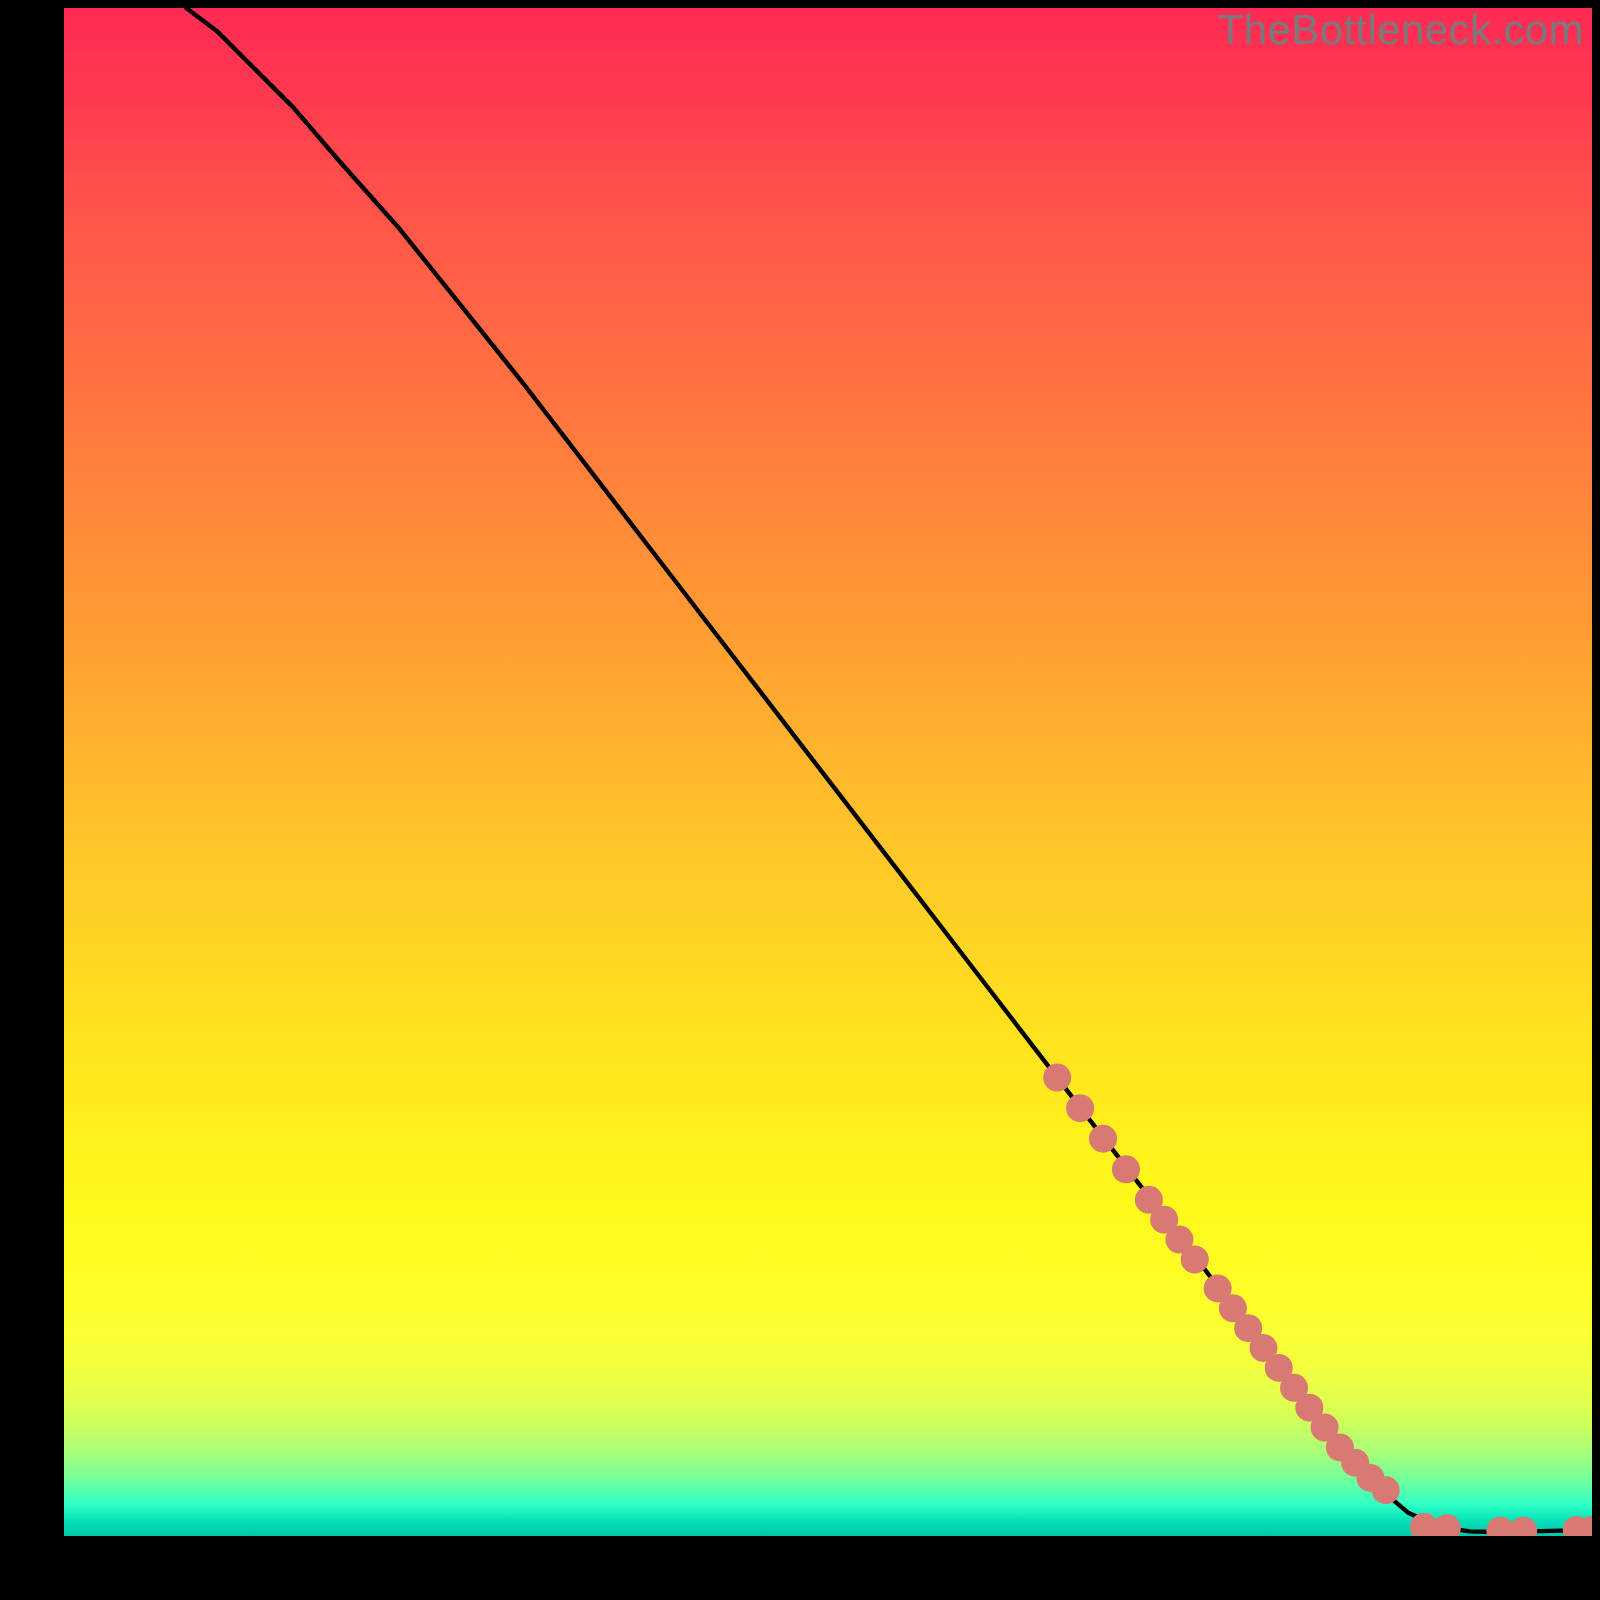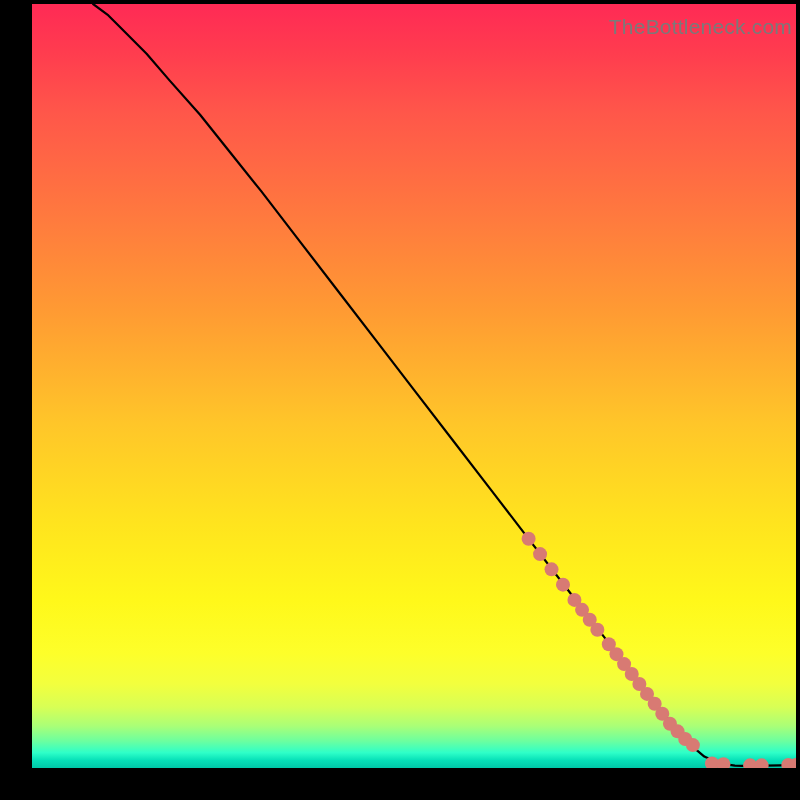--- a/index.html
+++ b/index.html
@@ -47,21 +47,21 @@
       #06e0b8 99%,
       #00c8a8 100%
     );
   }
   .svg-layer {
     position: absolute;
     inset: 0;
   }
   .watermark {
     position: absolute;
-    top: 15px;
+    top: 4px;
     right: 8px;
     color: #7a7a7a;
     font-size: 21px;
     font-weight: 400;
     letter-spacing: 0.2px;
     user-select: none;
   }
 </style>
 </head>
 <body>

